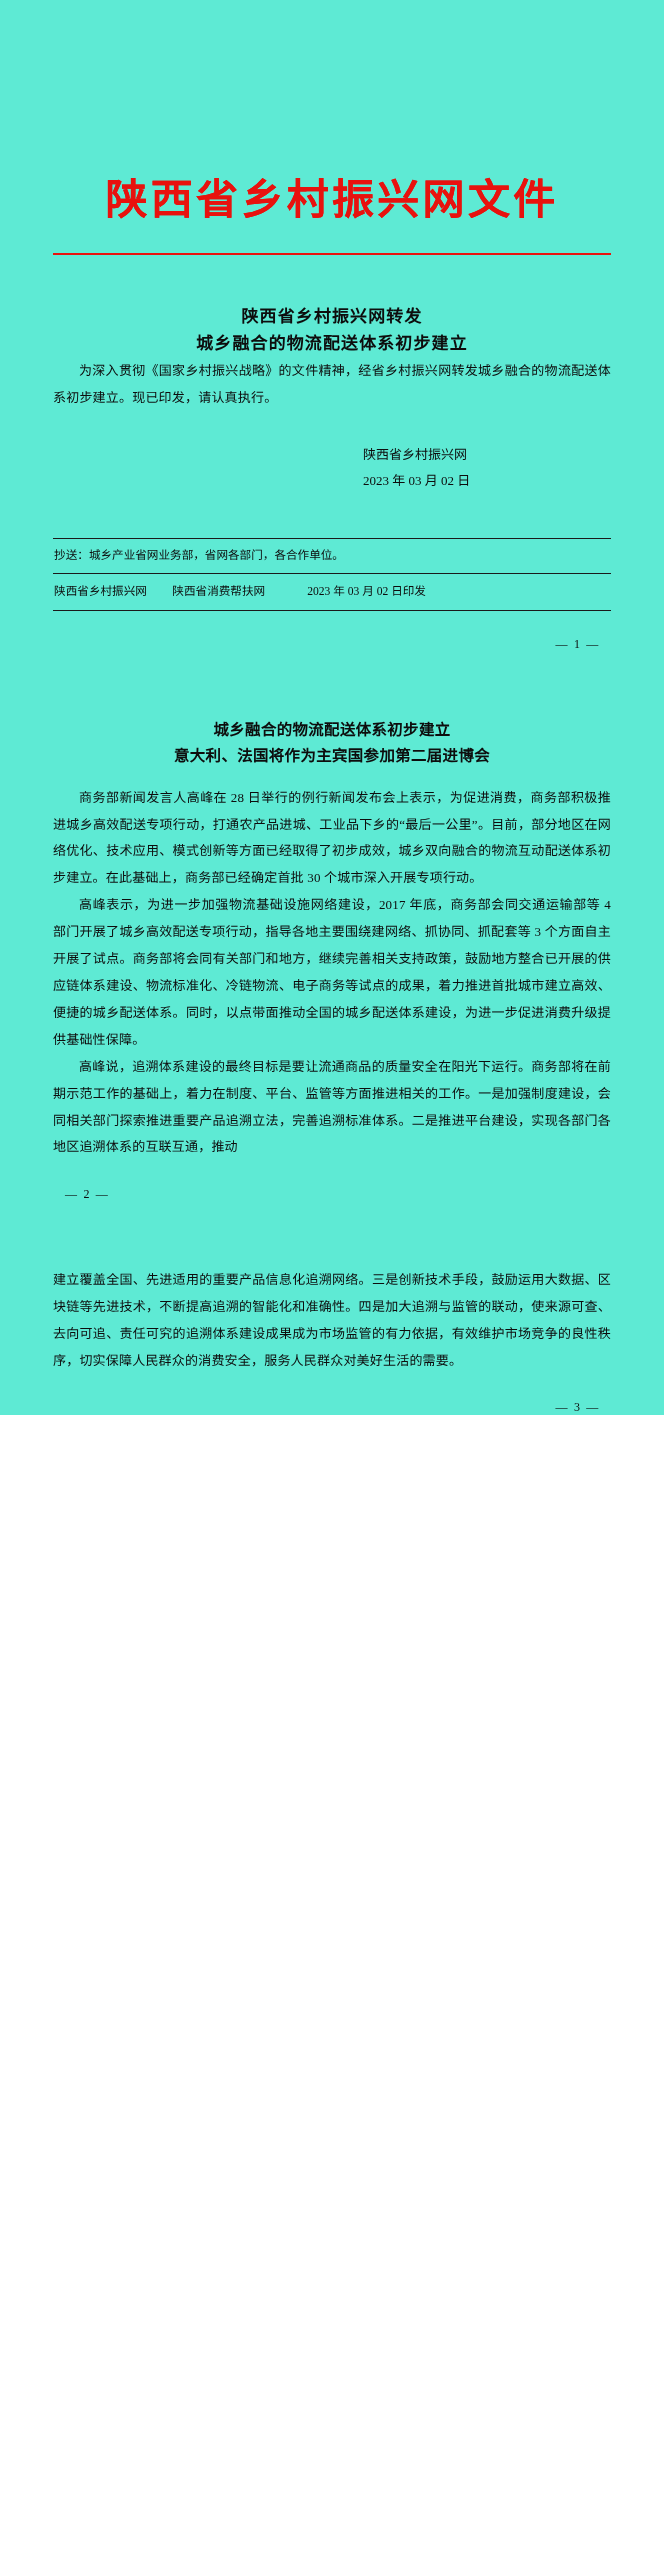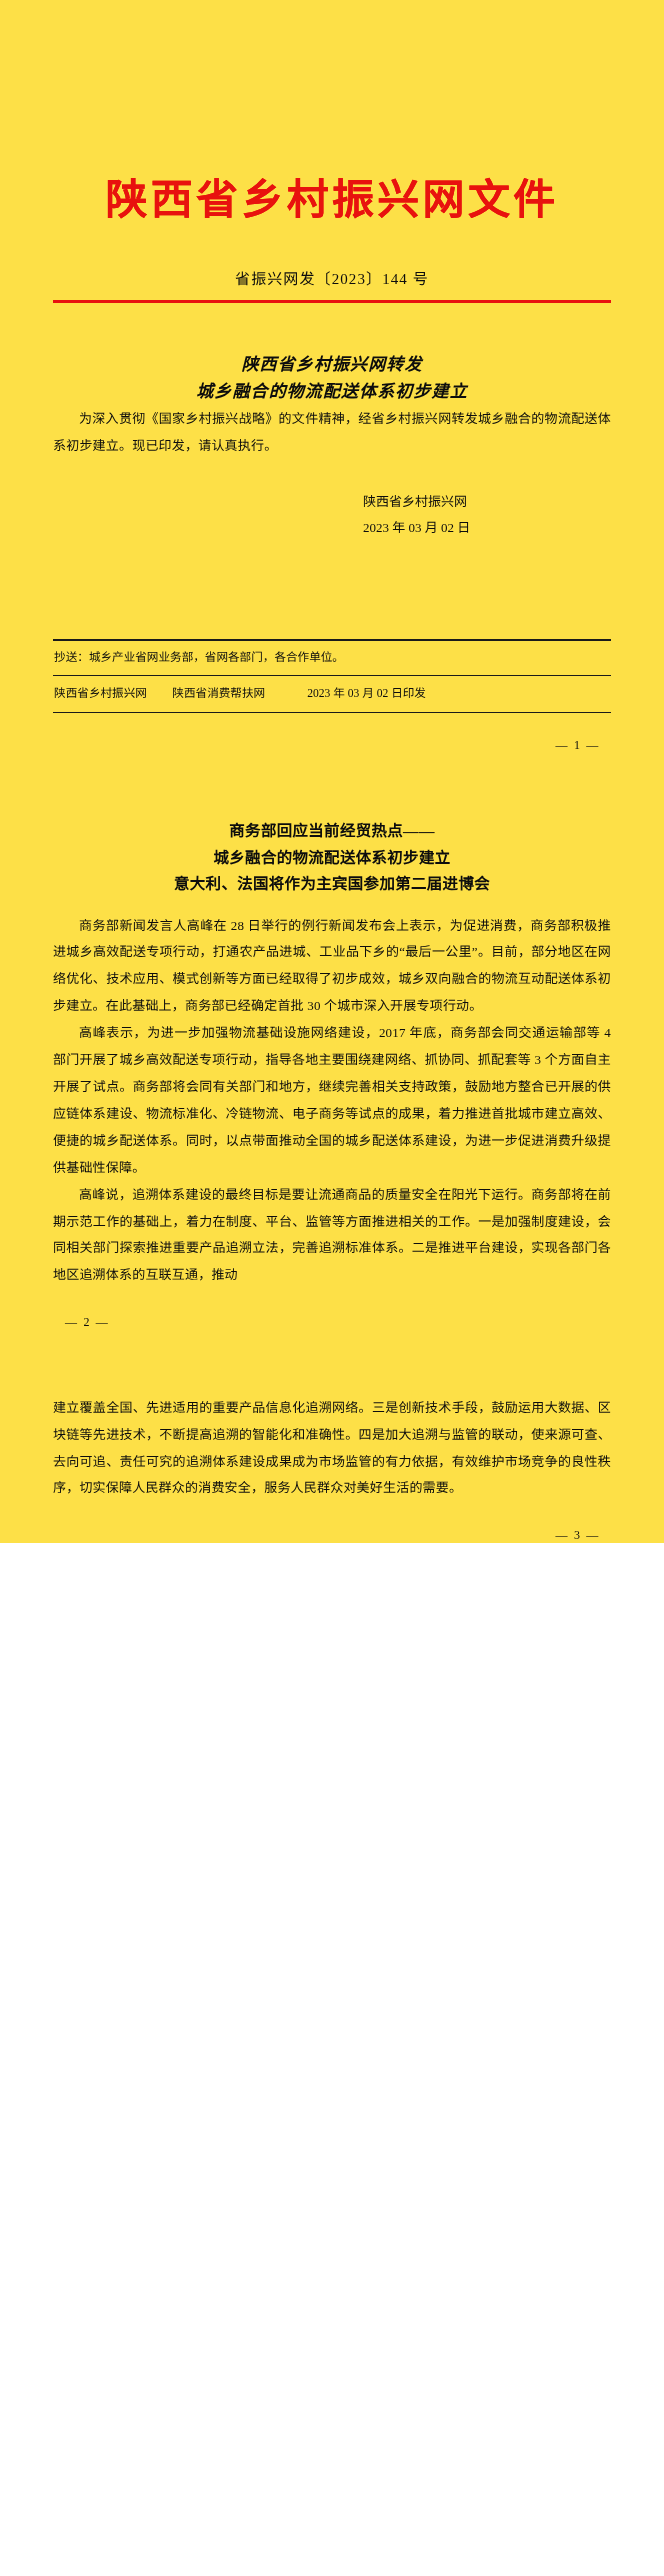--- a/index.html
+++ b/index.html
@@ -12,21 +12,21 @@
     width: 664px;
     font-family: "Liberation Serif", "DejaVu Serif", serif;
     color: #0d0d0d;
     -webkit-font-smoothing: antialiased;
   }
   .page {
     width: 664px;
     position: relative;
     box-sizing: border-box;
     padding: 0 53px;
-    background: #fde047;
+    background: #5eead4;
   }
   
   .masthead-spacer { height: 148px; }
   .masthead {
     text-align: center;
     color: #e8120e;
     font-family: "Liberation Serif", "DejaVu Serif", serif;
     font-weight: bold;
     font-size: 42px;
     letter-spacing: 3.3px;
@@ -48,21 +48,21 @@
     width: 100%;
   }
   .doc-title {
     text-align: center;
     font-weight: bold;
     font-size: 17px;
     line-height: 1.62;
     letter-spacing: 1.1px;
     margin-top: 48px;
   }
-  .doc-title div { white-space: nowrap; font-style: italic; }
+  .doc-title div { white-space: nowrap; }
 
   .body-text {
     font-size: 13px;
     line-height: 2.07;
     letter-spacing: 0.2px;
     text-align: justify;
     text-justify: inter-ideograph;
   }
   .salutation { margin-top: 40px; }
   .para { text-indent: 2em; }
@@ -70,21 +70,21 @@
   .signature {
     margin-top: 30px;
     font-size: 13px;
     line-height: 2.0;
     text-align: left;
     padding-left: 310px;
   }
   .signature div { white-space: nowrap; }
 
   .footer-block {
-    margin-top: 98px;
+    margin-top: 44px;
     font-size: 11.6px;
     line-height: 1.9;
   }
   .hrule { height: 1.1px; background: #1a1a1a; width: 100%; }
   .hrule.thin { height: 0.9px; }
   .cc-line { padding: 6px 1.1px 6px 1.1px; white-space: nowrap; }
   .issuer-line {
     padding: 7.2px 1.1px 7.2px 1.1px;
     display: flex;
     white-space: nowrap;
@@ -117,21 +117,20 @@
 </style>
 </head>
 <body>
 
 <section class="page">
 
   <div class="masthead-spacer"></div>
 
   <h1 class="masthead">陕西省乡村振兴网文件</h1>
 
-  <div class="docnum">省振兴网发〔2023〕144 号</div>
 
   <div class="red-rule"></div>
 
   <div class="doc-title">
     <div>陕西省乡村振兴网转发</div>
     <div>城乡融合的物流配送体系初步建立</div>
   </div>
 
   <div class="body-text">
     <div class="para">为深入贯彻《国家乡村振兴战略》的文件精神，经省乡村振兴网转发城乡融合的物流配送体系初步建立。现已印发，请认真执行。</div>
@@ -154,21 +153,20 @@
     <div class="hrule"></div>
   </div>
 
   <div class="page-marker">— 1 —</div>
 </section>
 
 <section class="page">
   <div class="gap-lg"></div>
 
   <div class="news-title">
-    <div>商务部回应当前经贸热点——</div>
     <div>城乡融合的物流配送体系初步建立</div>
     <div>意大利、法国将作为主宾国参加第二届进博会</div>
   </div>
 
   <div class="body-text news-body">
     <div class="para">商务部新闻发言人高峰在 28 日举行的例行新闻发布会上表示，为促进消费，商务部积极推进城乡高效配送专项行动，打通农产品进城、工业品下乡的“最后一公里”。目前，部分地区在网络优化、技术应用、模式创新等方面已经取得了初步成效，城乡双向融合的物流互动配送体系初步建立。在此基础上，商务部已经确定首批 30 个城市深入开展专项行动。</div>
     <div class="para">高峰表示，为进一步加强物流基础设施网络建设，2017 年底，商务部会同交通运输部等 4 部门开展了城乡高效配送专项行动，指导各地主要围绕建网络、抓协同、抓配套等 3 个方面自主开展了试点。商务部将会同有关部门和地方，继续完善相关支持政策，鼓励地方整合已开展的供应链体系建设、物流标准化、冷链物流、电子商务等试点的成果，着力推进首批城市建立高效、便捷的城乡配送体系。同时，以点带面推动全国的城乡配送体系建设，为进一步促进消费升级提供基础性保障。</div>
     <div class="para">高峰说，追溯体系建设的最终目标是要让流通商品的质量安全在阳光下运行。商务部将在前期示范工作的基础上，着力在制度、平台、监管等方面推进相关的工作。一是加强制度建设，会同相关部门探索推进重要产品追溯立法，完善追溯标准体系。二是推进平台建设，实现各部门各地区追溯体系的互联互通，推动</div>
   </div>
 

